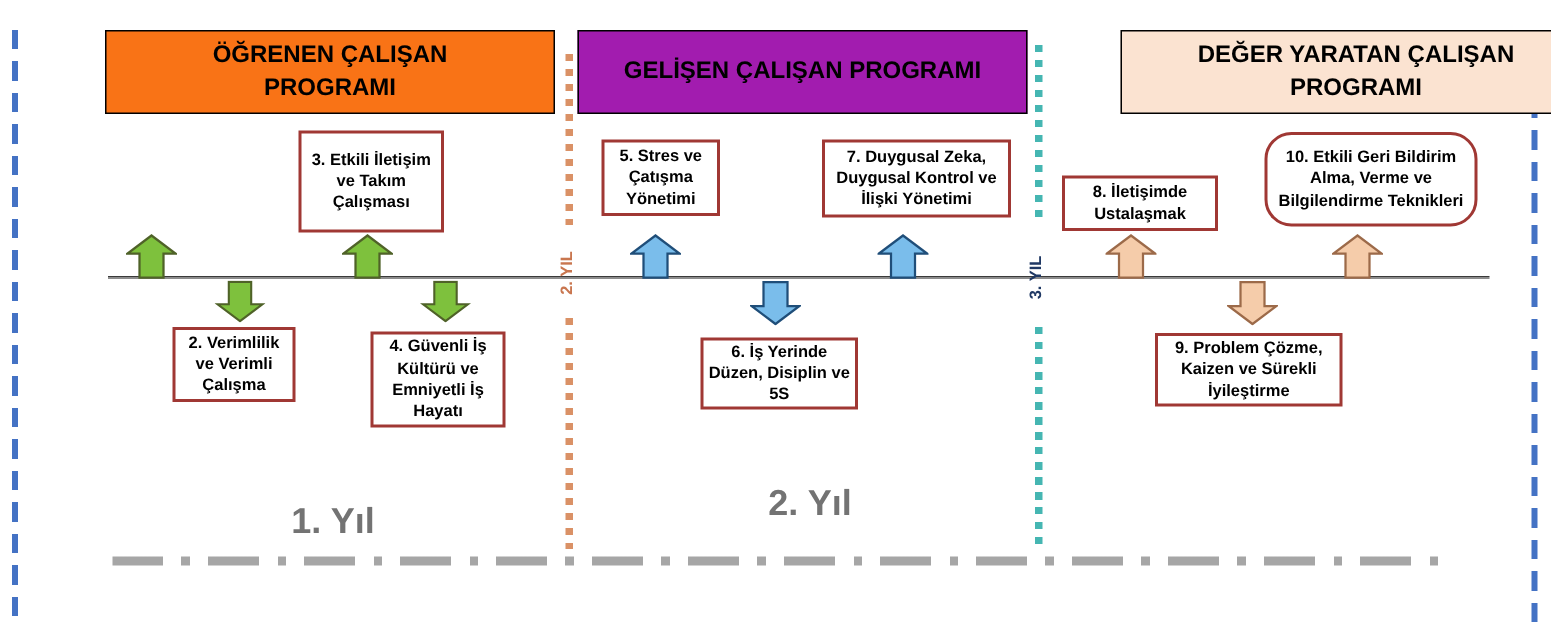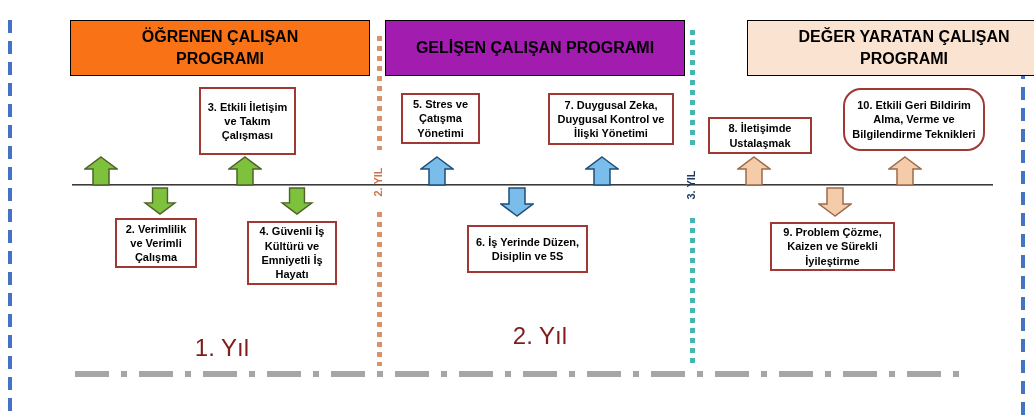--- a/index.html
+++ b/index.html
@@ -57,21 +57,21 @@
     position:absolute;background:#fff;
     border:2px solid #A03834;
     display:flex;align-items:center;justify-content:center;
     text-align:center;font-weight:bold;font-size:11px;color:#000;
     line-height:1.3;padding:2px;box-sizing:border-box;z-index:3;
   }
   
   .arrow{position:absolute;z-index:2;}
   
   .year-label{
-    position:absolute;font-size:24px;font-weight:normal;color:#7f1d1d;
+    position:absolute;font-size:24px;font-weight:bold;color:#737373;
     text-align:center;width:130px;z-index:3;
   }
 </style>
 </head>
 <body>
 
 <div class="canvas">
 
   <div class="edge-dash left"></div>
   <div class="edge-dash right"></div>
@@ -105,21 +105,21 @@
   <div class="topic" style="left:247px;top:221px;width:90px;height:64px;">
     <span>4. Güvenli İş Kültürü ve Emniyetli İş Hayatı</span>
   </div>
 
   <div class="topic" style="left:401px;top:93px;width:79px;height:51px;justify-content:flex-end;">
     <span>5. Stres ve Çatışma Yönetimi</span>
   </div>
   <div class="topic" style="left:548px;top:93px;width:126px;height:52px;">
     <span>7. Duygusal Zeka, Duygusal Kontrol ve İlişki Yönetimi</span>
   </div>
-  <div class="topic" style="left:467px;top:225px;width:121px;height:48px;">
+  <div class="topic" style="left:467px;top:225px;width:105px;height:48px;">
     <span>6. İş Yerinde Düzen, Disiplin ve 5S</span>
   </div>
 
   <div class="topic" style="left:708px;top:104px;width:104px;height:37px;margin-top:13px;">
     <span>8. İletişimde Ustalaşmak</span>
   </div>
   <div class="topic" style="left:843px;top:88px;width:142px;height:63px;border-radius:18px;">
     <span>10. Etkili Geri Bildirim Alma, Verme ve Bilgilendirme Teknikleri</span>
   </div>
   <div class="topic" style="left:770px;top:222px;width:125px;height:49px;">

